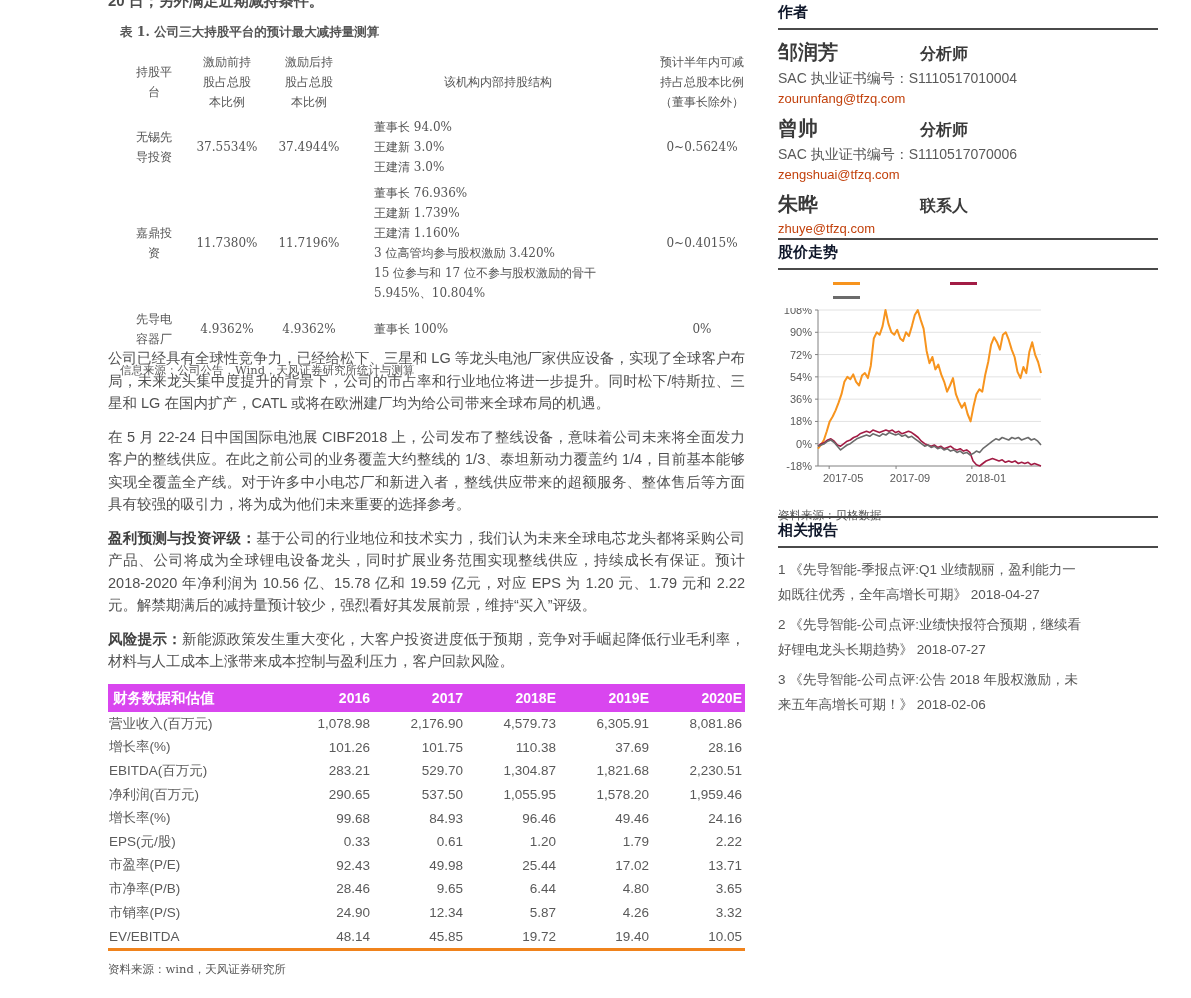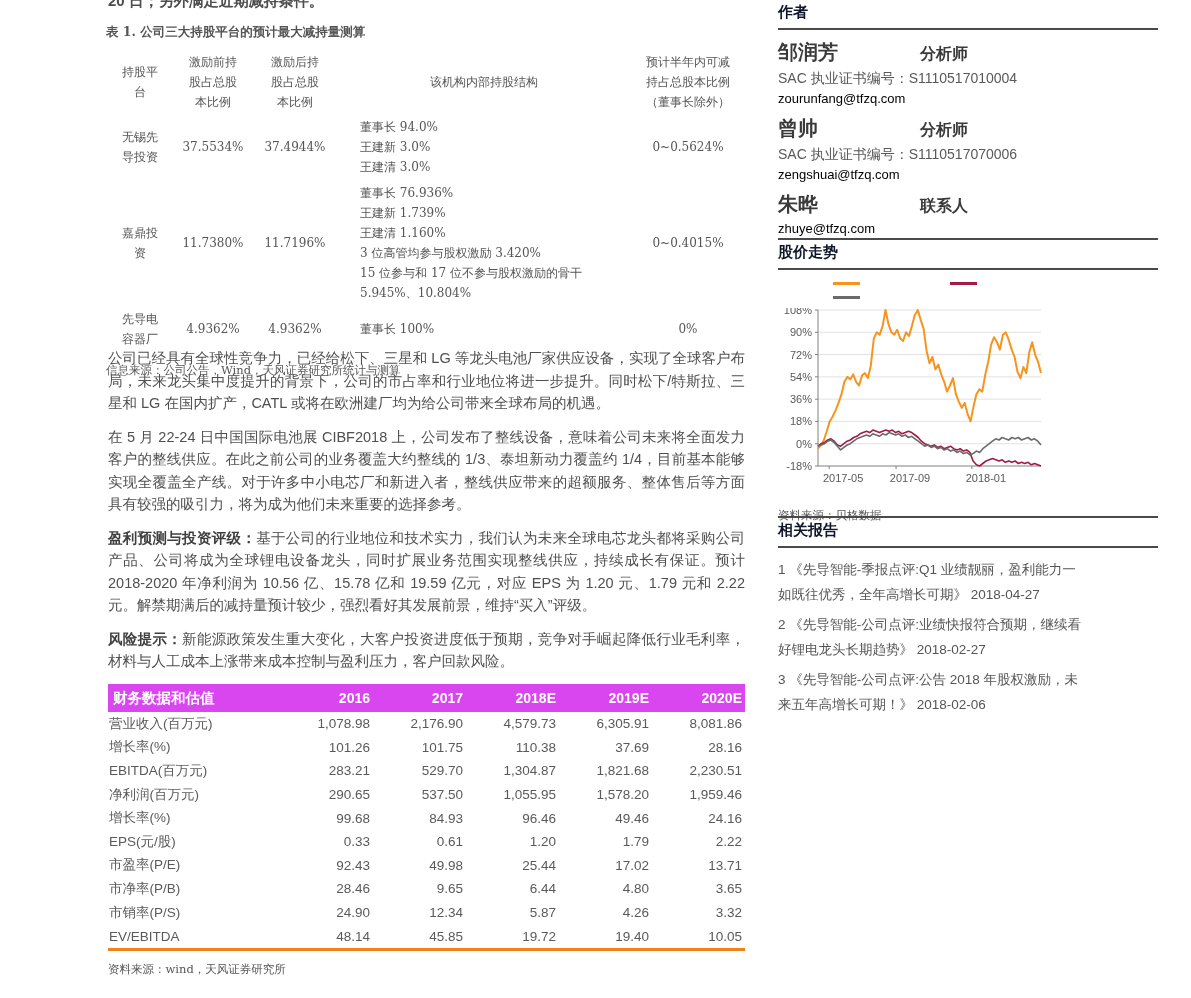--- a/index.html
+++ b/index.html
@@ -2,21 +2,21 @@
 <html><head>
 <meta charset="utf-8">
 <style>
   html,body{margin:0;padding:0;background:#fff;}
   .page{position:relative;width:1191px;height:998px;background:#fff;overflow:hidden;
         font-family:"Liberation Sans",sans-serif;color:#595959;}
 
   
   .top-note{position:absolute;left:108px;top:-8px;font-size:15px;font-weight:bold;color:#4d4d4d;}
 
-  .t1{position:absolute;left:106px;top:24px;width:640px;font-family:"DejaVu Serif",serif;color:#555;}
+  .t1{position:absolute;left:120px;top:24px;width:640px;font-family:"DejaVu Serif",serif;color:#555;}
   .t1-title{font-size:12.5px;font-weight:bold;margin-bottom:9px;}
   table.t1-table{width:100%;border-collapse:collapse;font-size:12px;line-height:20px;table-layout:fixed;}
   .t1-table th{font-weight:normal;text-align:center;vertical-align:middle;padding:2px 0;}
   .t1-table th .thw{display:block;margin:0 auto;}
   .t1-table td{vertical-align:middle;padding:3px 0;}
   .t1-table td.c{text-align:center;}
   .t1-table td.struct{text-align:left;padding-left:22px;}
   .t1-table td.struct div{white-space:nowrap;}
   .t1-source{font-size:11.5px;margin-top:11px;color:#555;}
 
@@ -38,21 +38,21 @@
 
   
   .sb{position:absolute;left:778px;width:380px;}
   .sb-title{font-size:15px;font-weight:bold;color:#0f172a;padding:3px 0 6px;border-bottom:2px solid #4a4a4a;}
   .bt{border-top:2px solid #4a4a4a;}
   .sb-authors{top:0;}
   .author{margin-top:9px;}
   .a-name{display:inline-block;width:142px;font-weight:bold;font-size:20px;color:#3a3a3a;}
   .a-role{font-weight:bold;font-size:16px;color:#3a3a3a;}
   .a-sac{font-size:14px;margin-top:4px;}
-  .a-email{font-size:13px;margin-top:3px;color:#000000;}
+  .a-email{font-size:13px;margin-top:3px;color:#c2410c;}
 
   .sb-price{top:238px;}
   .legend{position:relative;height:30px;margin-top:8px;}
   .sw{position:absolute;height:3px;width:27px;}
   .chart-wrap{margin-top:0;}
   .sb-src{font-family:"DejaVu Serif",serif;font-size:11.5px;color:#555;margin-top:12px;}
 
   .sb-related{top:516px;}
   .reports{margin-top:9px;width:308px;}
   .report{font-size:13.5px;line-height:25px;color:#555;margin-bottom:5px;}
@@ -318,18 +318,18 @@
           <polyline points="0.0,136.2 3.2,135.0 6.5,133.7 9.7,131.2 12.9,130.0 16.2,132.5 19.4,136.2 22.6,139.9 25.9,137.4 29.1,135.0 32.3,133.7 35.6,131.2 38.8,128.8 42.0,127.5 45.2,126.3 48.5,125.0 51.7,126.3 54.9,123.8 58.2,125.0 61.4,126.3 64.6,123.8 67.9,125.0 71.1,122.6 74.3,123.8 77.6,125.0 80.8,123.8 84.0,126.3 87.3,125.0 90.5,127.5 93.7,126.3 97.0,128.8 100.2,131.2 103.4,133.7 106.7,136.2 109.9,135.0 113.1,137.4 116.3,136.2 119.6,138.7 122.8,137.4 126.0,139.9 129.3,138.7 132.5,141.1 135.7,139.9 139.0,142.4 142.2,141.1 145.4,143.6 148.7,142.4 151.9,144.9 155.1,143.6 158.4,141.1 161.6,142.4 164.8,138.7 168.1,136.2 171.3,133.7 174.5,131.2 177.8,128.8 181.0,130.0 184.2,127.5 187.4,128.8 190.7,130.0 193.9,127.5 197.1,128.8 200.4,127.5 203.6,130.0 206.8,128.8 210.1,127.5 213.3,130.0 216.5,128.8 219.8,131.2 223.0,135.0" fill="none" stroke="#6B6B6B" stroke-width="1.6" stroke-linejoin="round"></polyline>
         </svg>
     </div>
     <div class="sb-src">资料来源：贝格数据</div>
   </div>
 
   <div class="sb sb-related bt">
     <div class="sb-title">相关报告</div>
     <div class="reports">
         <div class="report">1 《先导智能-季报点评:Q1 业绩靓丽，盈利能力一如既往优秀，全年高增长可期》 2018-04-27</div>
-        <div class="report">2 《先导智能-公司点评:业绩快报符合预期，继续看好锂电龙头长期趋势》 2018-02-27</div>
+        <div class="report">2 《先导智能-公司点评:业绩快报符合预期，继续看好锂电龙头长期趋势》 2018-07-27</div>
         <div class="report">3 《先导智能-公司点评:公告 2018 年股权激励，未来五年高增长可期！》 2018-02-06</div>
       </div>
   </div>
 
 </div>
 
 </body></html>

